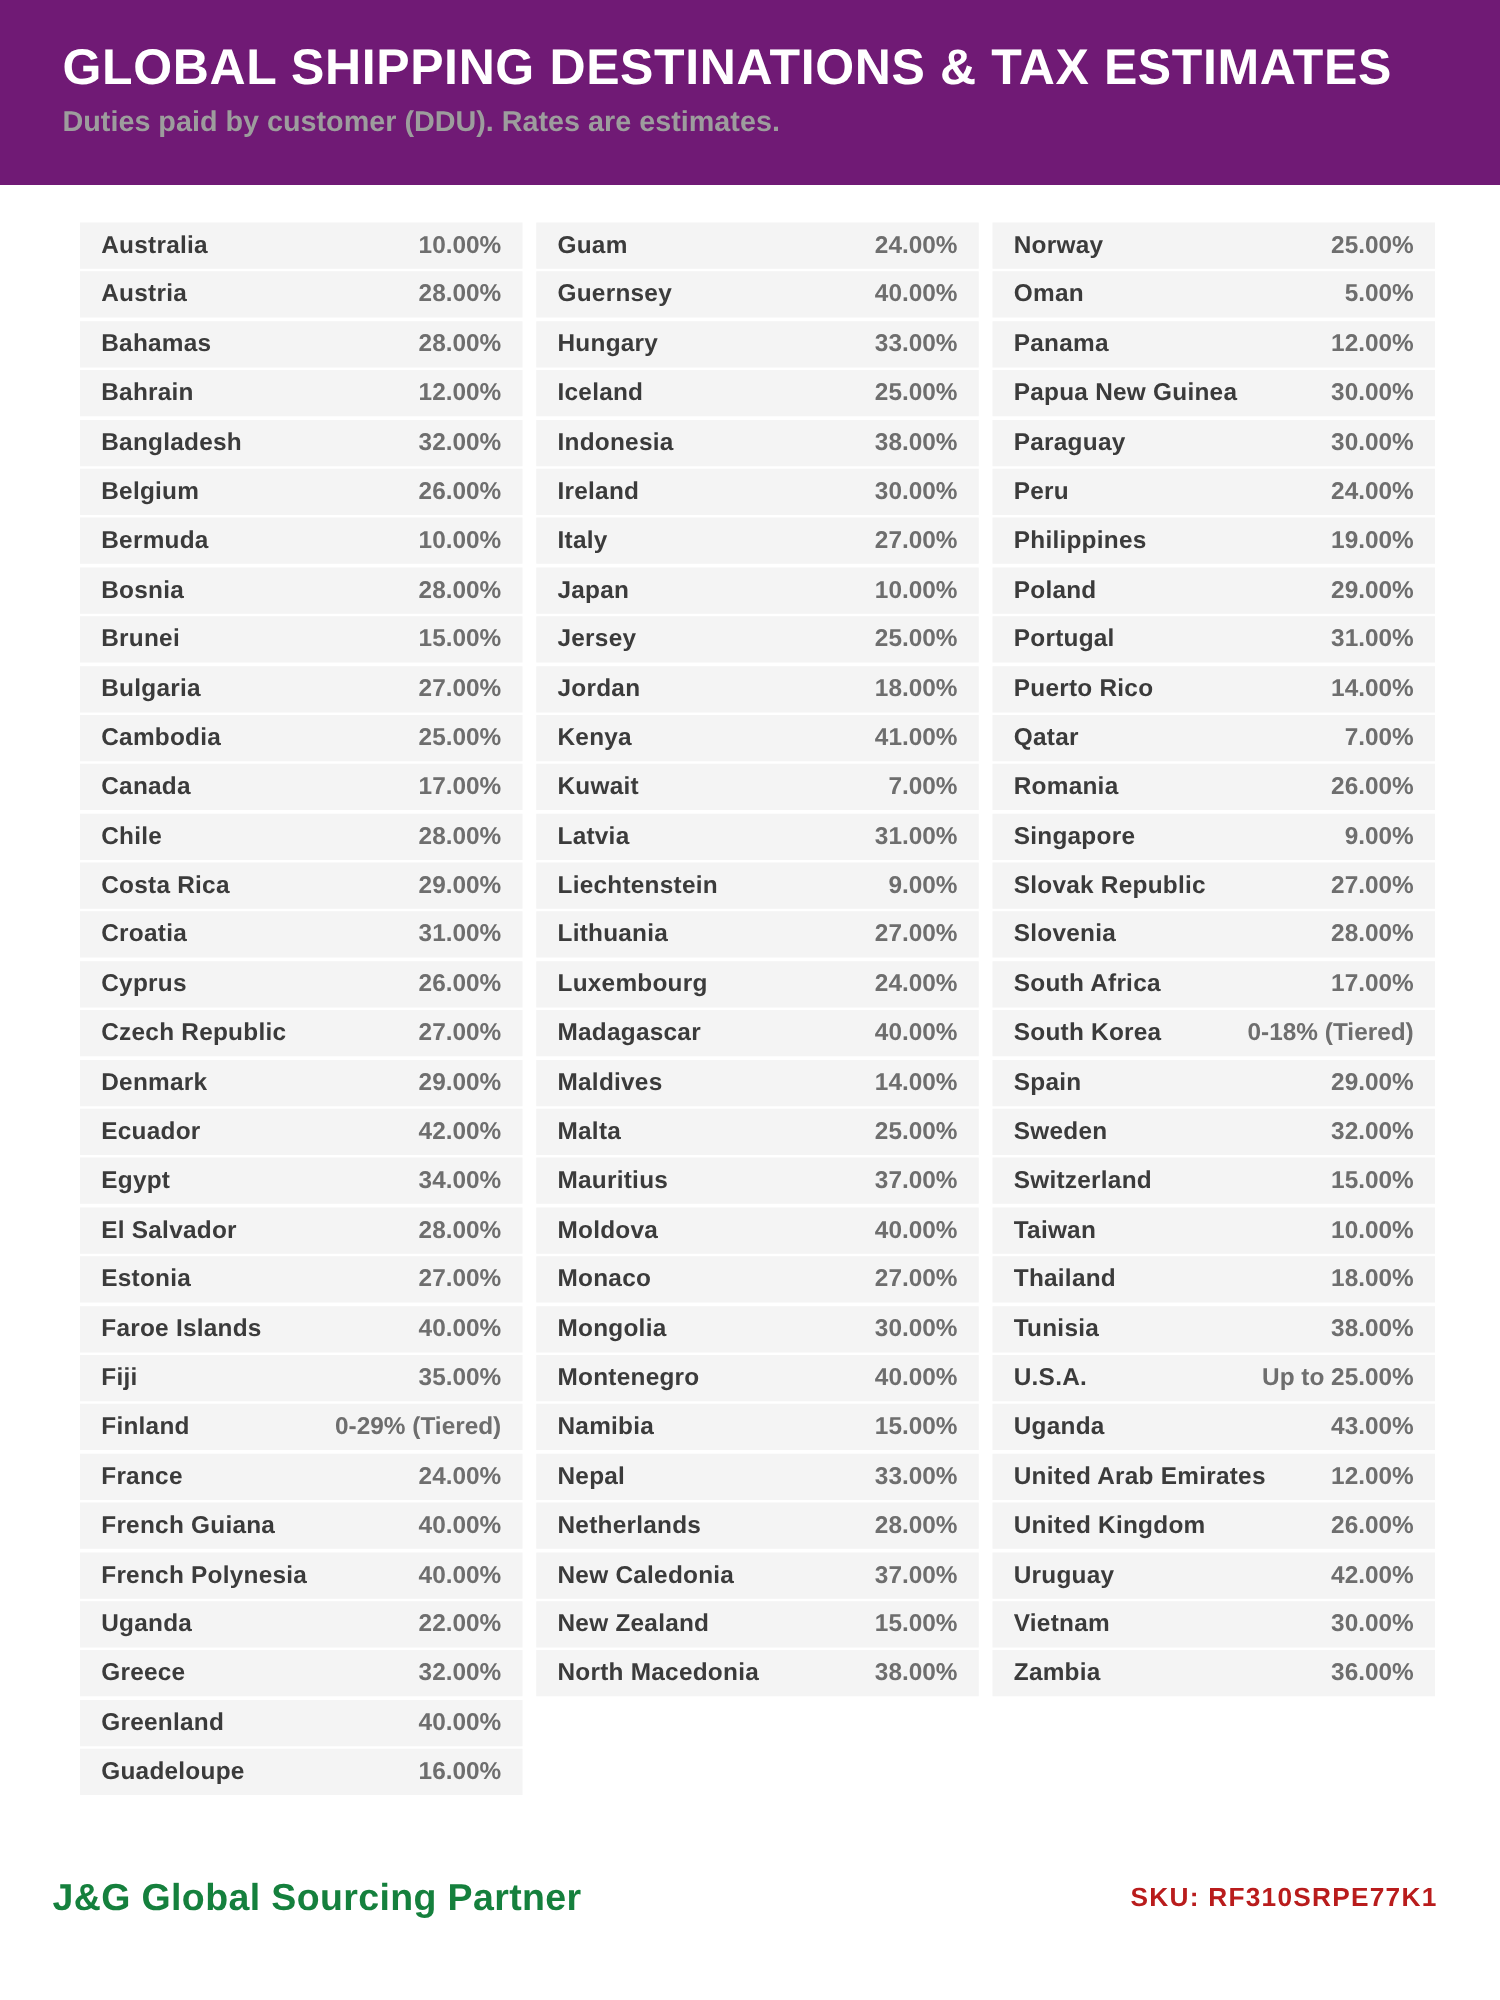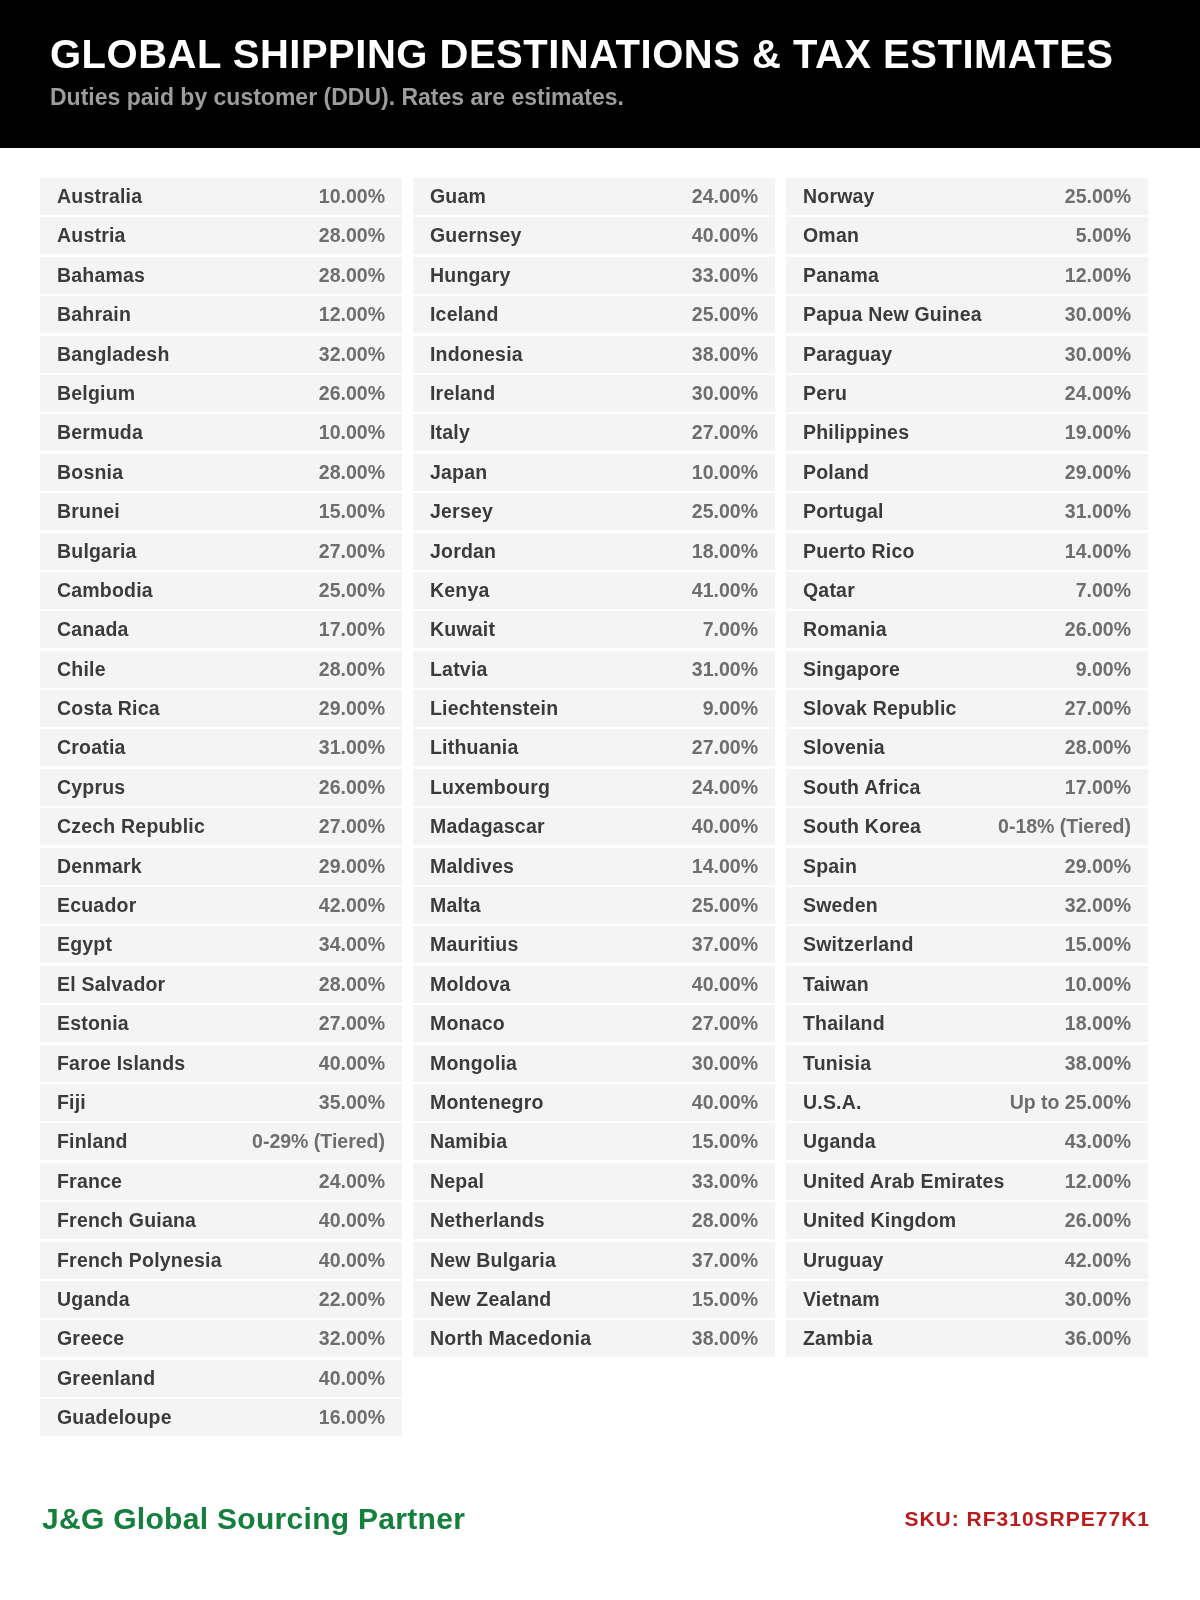--- a/index.html
+++ b/index.html
@@ -5,21 +5,21 @@
   * { box-sizing: border-box; }
   html, body { margin: 0; padding: 0; }
   body {
     width: 1200px; height: 1600px;
     background: #ffffff;
     font-family: "Liberation Sans", sans-serif;
     position: relative;
     overflow: hidden;
   }
   .header {
-    background: #000000;
+    background: #701a75;
     height: 148px;
     display: flex;
     flex-direction: column;
     justify-content: center;
     padding: 6px 50px 0 50px;
   }
   .header h1 {
     margin: 0;
     color: #ffffff;
     font-size: 40px;
@@ -28,21 +28,21 @@
     white-space: nowrap;
   }
   .header p {
     margin: 7px 0 12px 0;
     color: #9d9d9d;
     font-size: 23px;
     font-weight: bold;
   }
   .grid {
     margin-top: 30px;
-    padding-left: 40px;
+    padding-left: 64px;
     padding-right: 52px;
     display: grid;
     grid-template-columns: repeat(3, 1fr);
     column-gap: 11px;
     align-items: start;
   }
   .col {
     display: flex;
     flex-direction: column;
     gap: 2.4px;
@@ -333,21 +333,21 @@
       </div>
       <div class="row">
         <span class="country">Nepal</span>
         <span class="rate">33.00%</span>
       </div>
       <div class="row">
         <span class="country">Netherlands</span>
         <span class="rate">28.00%</span>
       </div>
       <div class="row">
-        <span class="country">New Bulgaria</span>
+        <span class="country">New Caledonia</span>
         <span class="rate">37.00%</span>
       </div>
       <div class="row">
         <span class="country">New Zealand</span>
         <span class="rate">15.00%</span>
       </div>
       <div class="row">
         <span class="country">North Macedonia</span>
         <span class="rate">38.00%</span>
       </div>

